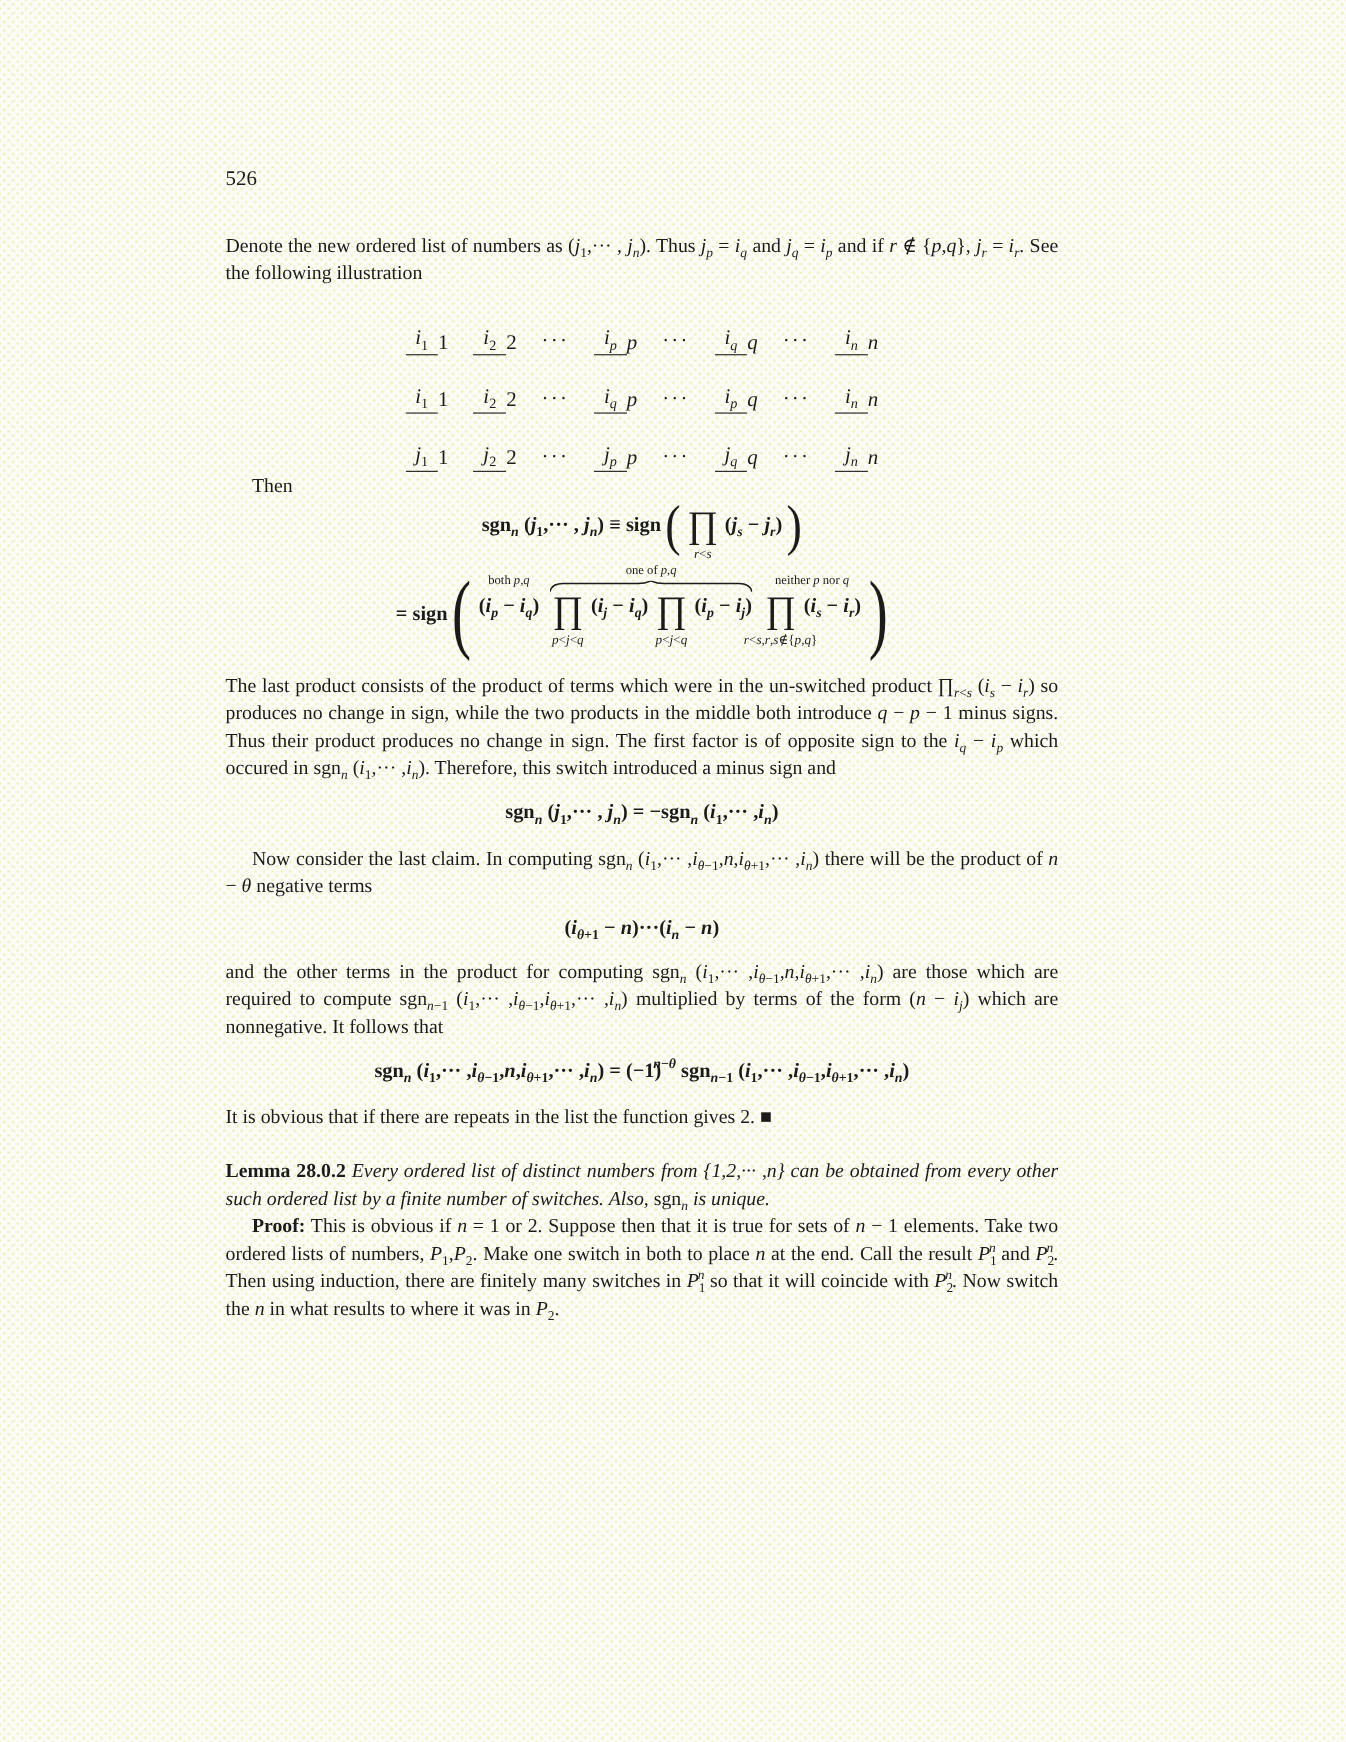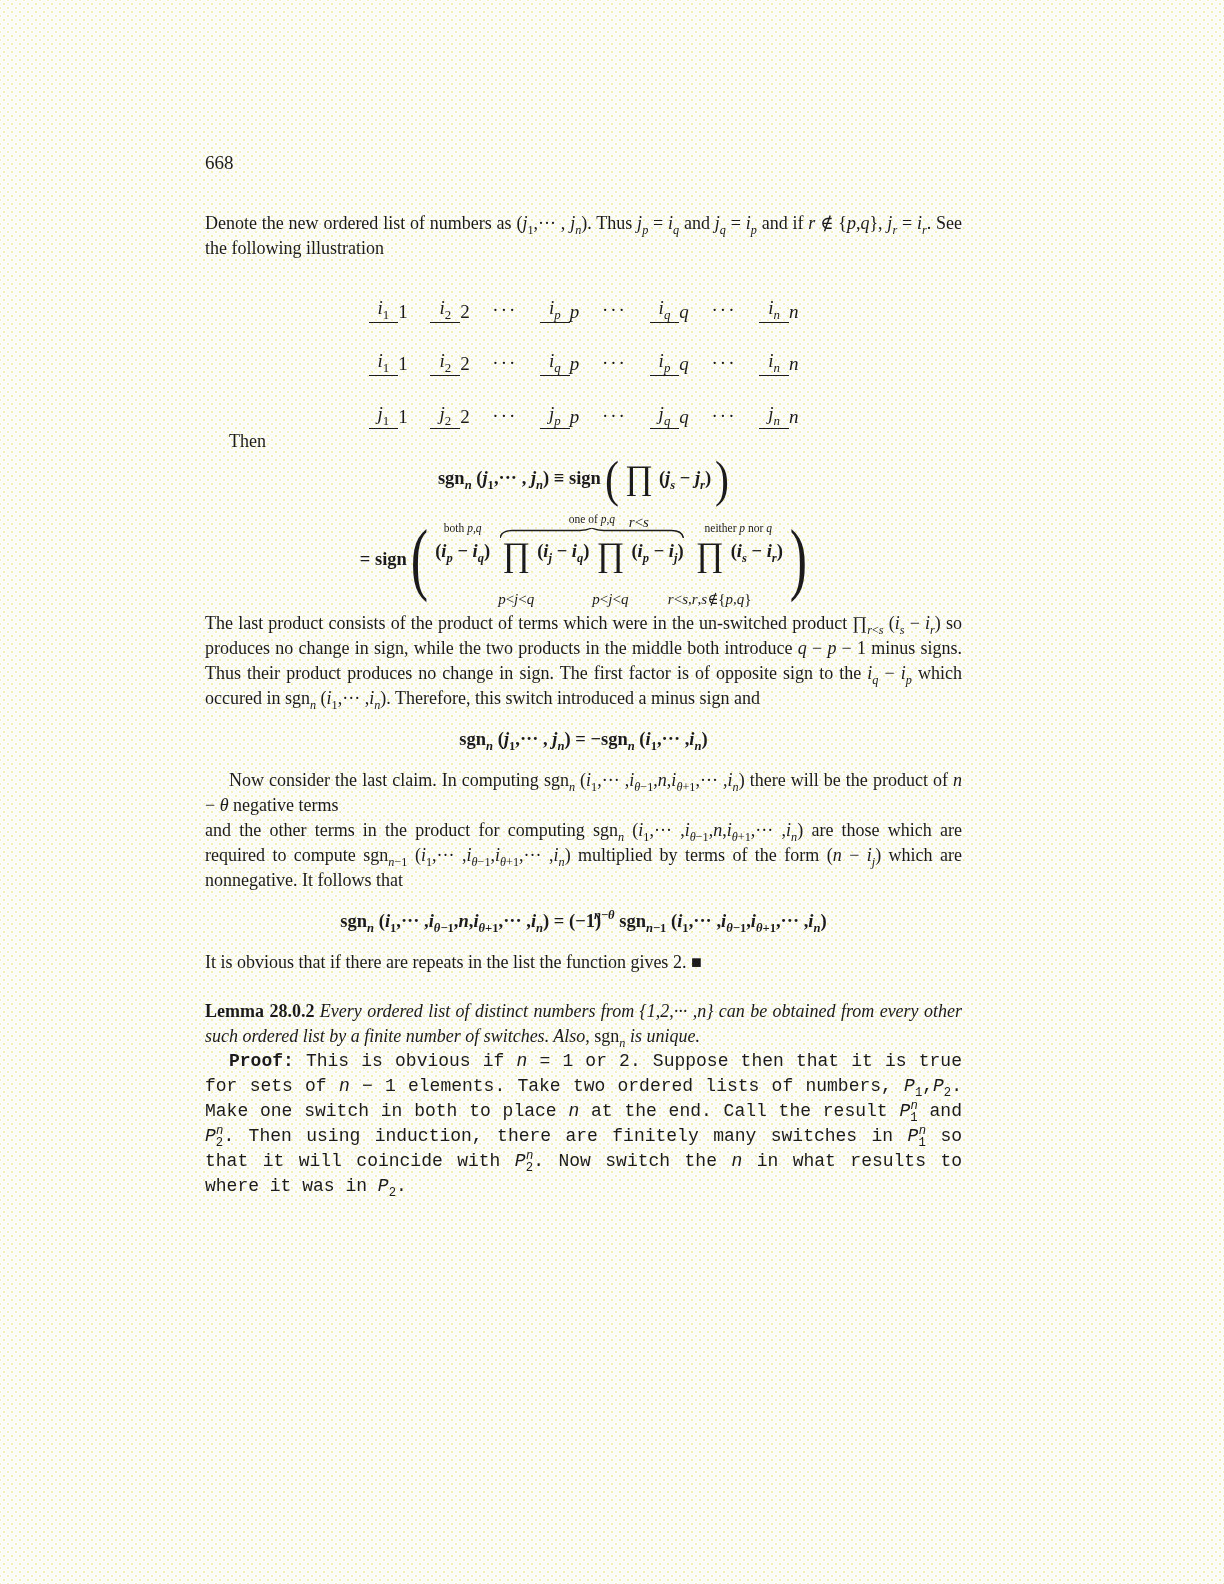--- a/index.html
+++ b/index.html
@@ -55,21 +55,21 @@
   [data-name="equation-sgn-definition"]{ margin-top:4px; margin-bottom:10px; }
   [data-name="equation-sign-expansion"]{ margin-top:12px; margin-bottom:30px; }
   [data-name="equation-switch-sign"]{ margin:16px 0; }
   [data-name="equation-negative-terms"]{ margin:14px 0; }
   [data-name="equation-induction-identity"]{ margin:16px 0; }
 
   .bigop{ display:inline-block; position:relative; text-align:center; margin:0 2px; }
   .opsym{ font-size:34px; line-height:0.95; display:inline-block; }
   .oplim{
     position:absolute; top:100%; left:50%; transform:translateX(-50%);
-    font-size:15px; line-height:1; white-space:nowrap; margin-top:19px;
+    font-size:12px; line-height:1; white-space:nowrap; margin-top:2px;
   }
   .bigparen{
     display:inline-block; line-height:1; vertical-align:middle;
     font-weight:400; transform-origin:50% 50%;
   }
   .p-md{ font-size:42px; transform:scaleY(1.22); }
   .p-xl{ font-size:52px; transform:scaleY(1.55); }
   .axis{ position:relative; top:13px; }
 
   
@@ -81,30 +81,30 @@
   .grprow{ height:42px; display:flex; align-items:flex-start; gap:5px; font-size:18.5px; }
 
   
   [data-name="paragraph-last-product"]{ margin-top:24px; }
   [data-name="paragraph-now-consider"]{ margin-top:16px; }
   [data-name="paragraph-other-terms"]{ margin-top:14px; }
   [data-name="paragraph-repeats"]{ margin-top:22px; }
   .lemma{ margin-top:24px !important; }
   .lemlab{ font-weight:bold; }
   .lembody{ font-style:italic; }
-  [data-name="proof-paragraph"]{ margin-top:16px;font-family:Liberation Mono, monospace; }
+  [data-name="proof-paragraph"]{ margin-top:16px; }
 </style>
 </head>
 <body>
 
 <div class="sheet" data-name="book-page">
   <div class="content" data-name="text-column">
 
     <div class="runhead" data-name="running-header">
-      <span class="pagenum" data-name="page-number">668</span>
+      <span class="pagenum" data-name="page-number">526</span>
     </div>
 
     <p class="body" data-name="paragraph-denote">Denote the new ordered list of numbers as (<i>j</i><sub>1</sub>,··· , <i>j</i><sub><i>n</i></sub>). Thus <i>j</i><sub><i>p</i></sub> = <i>i</i><sub><i>q</i></sub> and <i>j</i><sub><i>q</i></sub> = <i>i</i><sub><i>p</i></sub> and if <i>r</i> ∉ {<i>p</i>,<i>q</i>}, <i>j</i><sub><i>r</i></sub> = <i>i</i><sub><i>r</i></sub>. See the following illustration</p>
 
     <div class="illus" data-name="swap-illustration">
       <div class="fracrow" data-name="fraction-row-original">
           <span class="frac" data-name="fraction">
             <span class="fnum" data-name="fraction-numerator"><i>i</i><sub>1</sub></span>
             <span class="fden" data-name="fraction-denominator">1</span>
           </span>
@@ -226,20 +226,23 @@
       </div>
 
     <p class="body" data-name="paragraph-last-product">The last product consists of the product of terms which were in the un-switched product ∏<sub><i>r</i>&lt;<i>s</i></sub> (<i>i</i><sub><i>s</i></sub> − <i>i</i><sub><i>r</i></sub>) so produces no change in sign, while the two products in the middle both introduce <i>q</i> − <i>p</i> − 1 minus signs. Thus their product produces no change in sign. The first factor is of opposite sign to the <i>i</i><sub><i>q</i></sub> − <i>i</i><sub><i>p</i></sub> which occured in sgn<sub><i>n</i></sub> (<i>i</i><sub>1</sub>,··· ,<i>i</i><sub><i>n</i></sub>). Therefore, this switch introduced a minus sign and</p>
 
     <div class="eq" data-name="equation-switch-sign">
         <span class="mi" data-name="math-run">sgn<sub><i>n</i></sub> (<i>j</i><sub>1</sub>,··· , <i>j</i><sub><i>n</i></sub>) = −sgn<sub><i>n</i></sub> (<i>i</i><sub>1</sub>,··· ,<i>i</i><sub><i>n</i></sub>)</span>
       </div>
 
     <p class="body ind" data-name="paragraph-now-consider">Now consider the last claim.  In computing sgn<sub><i>n</i></sub> (<i>i</i><sub>1</sub>,··· ,<i>i</i><sub><i>θ</i>−1</sub>,<i>n</i>,<i>i</i><sub><i>θ</i>+1</sub>,··· ,<i>i</i><sub><i>n</i></sub>) there will be the product of <i>n</i> − <i>θ</i> negative terms</p>
 
+    <div class="eq" data-name="equation-negative-terms">
+        <span class="mi" data-name="math-run">(<i>i</i><sub><i>θ</i>+1</sub> − <i>n</i>)···(<i>i</i><sub><i>n</i></sub> − <i>n</i>)</span>
+      </div>
 
     <p class="body" data-name="paragraph-other-terms">and the other terms in the product for computing sgn<sub><i>n</i></sub> (<i>i</i><sub>1</sub>,··· ,<i>i</i><sub><i>θ</i>−1</sub>,<i>n</i>,<i>i</i><sub><i>θ</i>+1</sub>,··· ,<i>i</i><sub><i>n</i></sub>) are those which are required to compute sgn<sub><i>n</i>−1</sub> (<i>i</i><sub>1</sub>,··· ,<i>i</i><sub><i>θ</i>−1</sub>,<i>i</i><sub><i>θ</i>+1</sub>,··· ,<i>i</i><sub><i>n</i></sub>) multiplied by terms of the form (<i>n</i> − <i>i</i><sub><i>j</i></sub>) which are nonnegative. It follows that</p>
 
     <div class="eq" data-name="equation-induction-identity">
         <span class="mi" data-name="math-run">sgn<sub><i>n</i></sub> (<i>i</i><sub>1</sub>,··· ,<i>i</i><sub><i>θ</i>−1</sub>,<i>n</i>,<i>i</i><sub><i>θ</i>+1</sub>,··· ,<i>i</i><sub><i>n</i></sub>) = (−1)<sup><i>n</i>−<i>θ</i></sup> sgn<sub><i>n</i>−1</sub> (<i>i</i><sub>1</sub>,··· ,<i>i</i><sub><i>θ</i>−1</sub>,<i>i</i><sub><i>θ</i>+1</sub>,··· ,<i>i</i><sub><i>n</i></sub>)</span>
       </div>
 
     <p class="body" data-name="paragraph-repeats">It is obvious that if there are repeats in the list the function gives 2. ■</p>
 
     <p class="body lemma" data-name="lemma"><b class="lemlab" data-name="lemma-heading">Lemma 28.0.2</b><span class="lembody" data-name="lemma-statement"> Every ordered list of distinct numbers from {1,2,··· ,<i>n</i>} can be obtained from every other such ordered list by a finite number of switches. Also, <span class="rm">sgn</span><sub><i>n</i></sub> is unique.</span></p>

